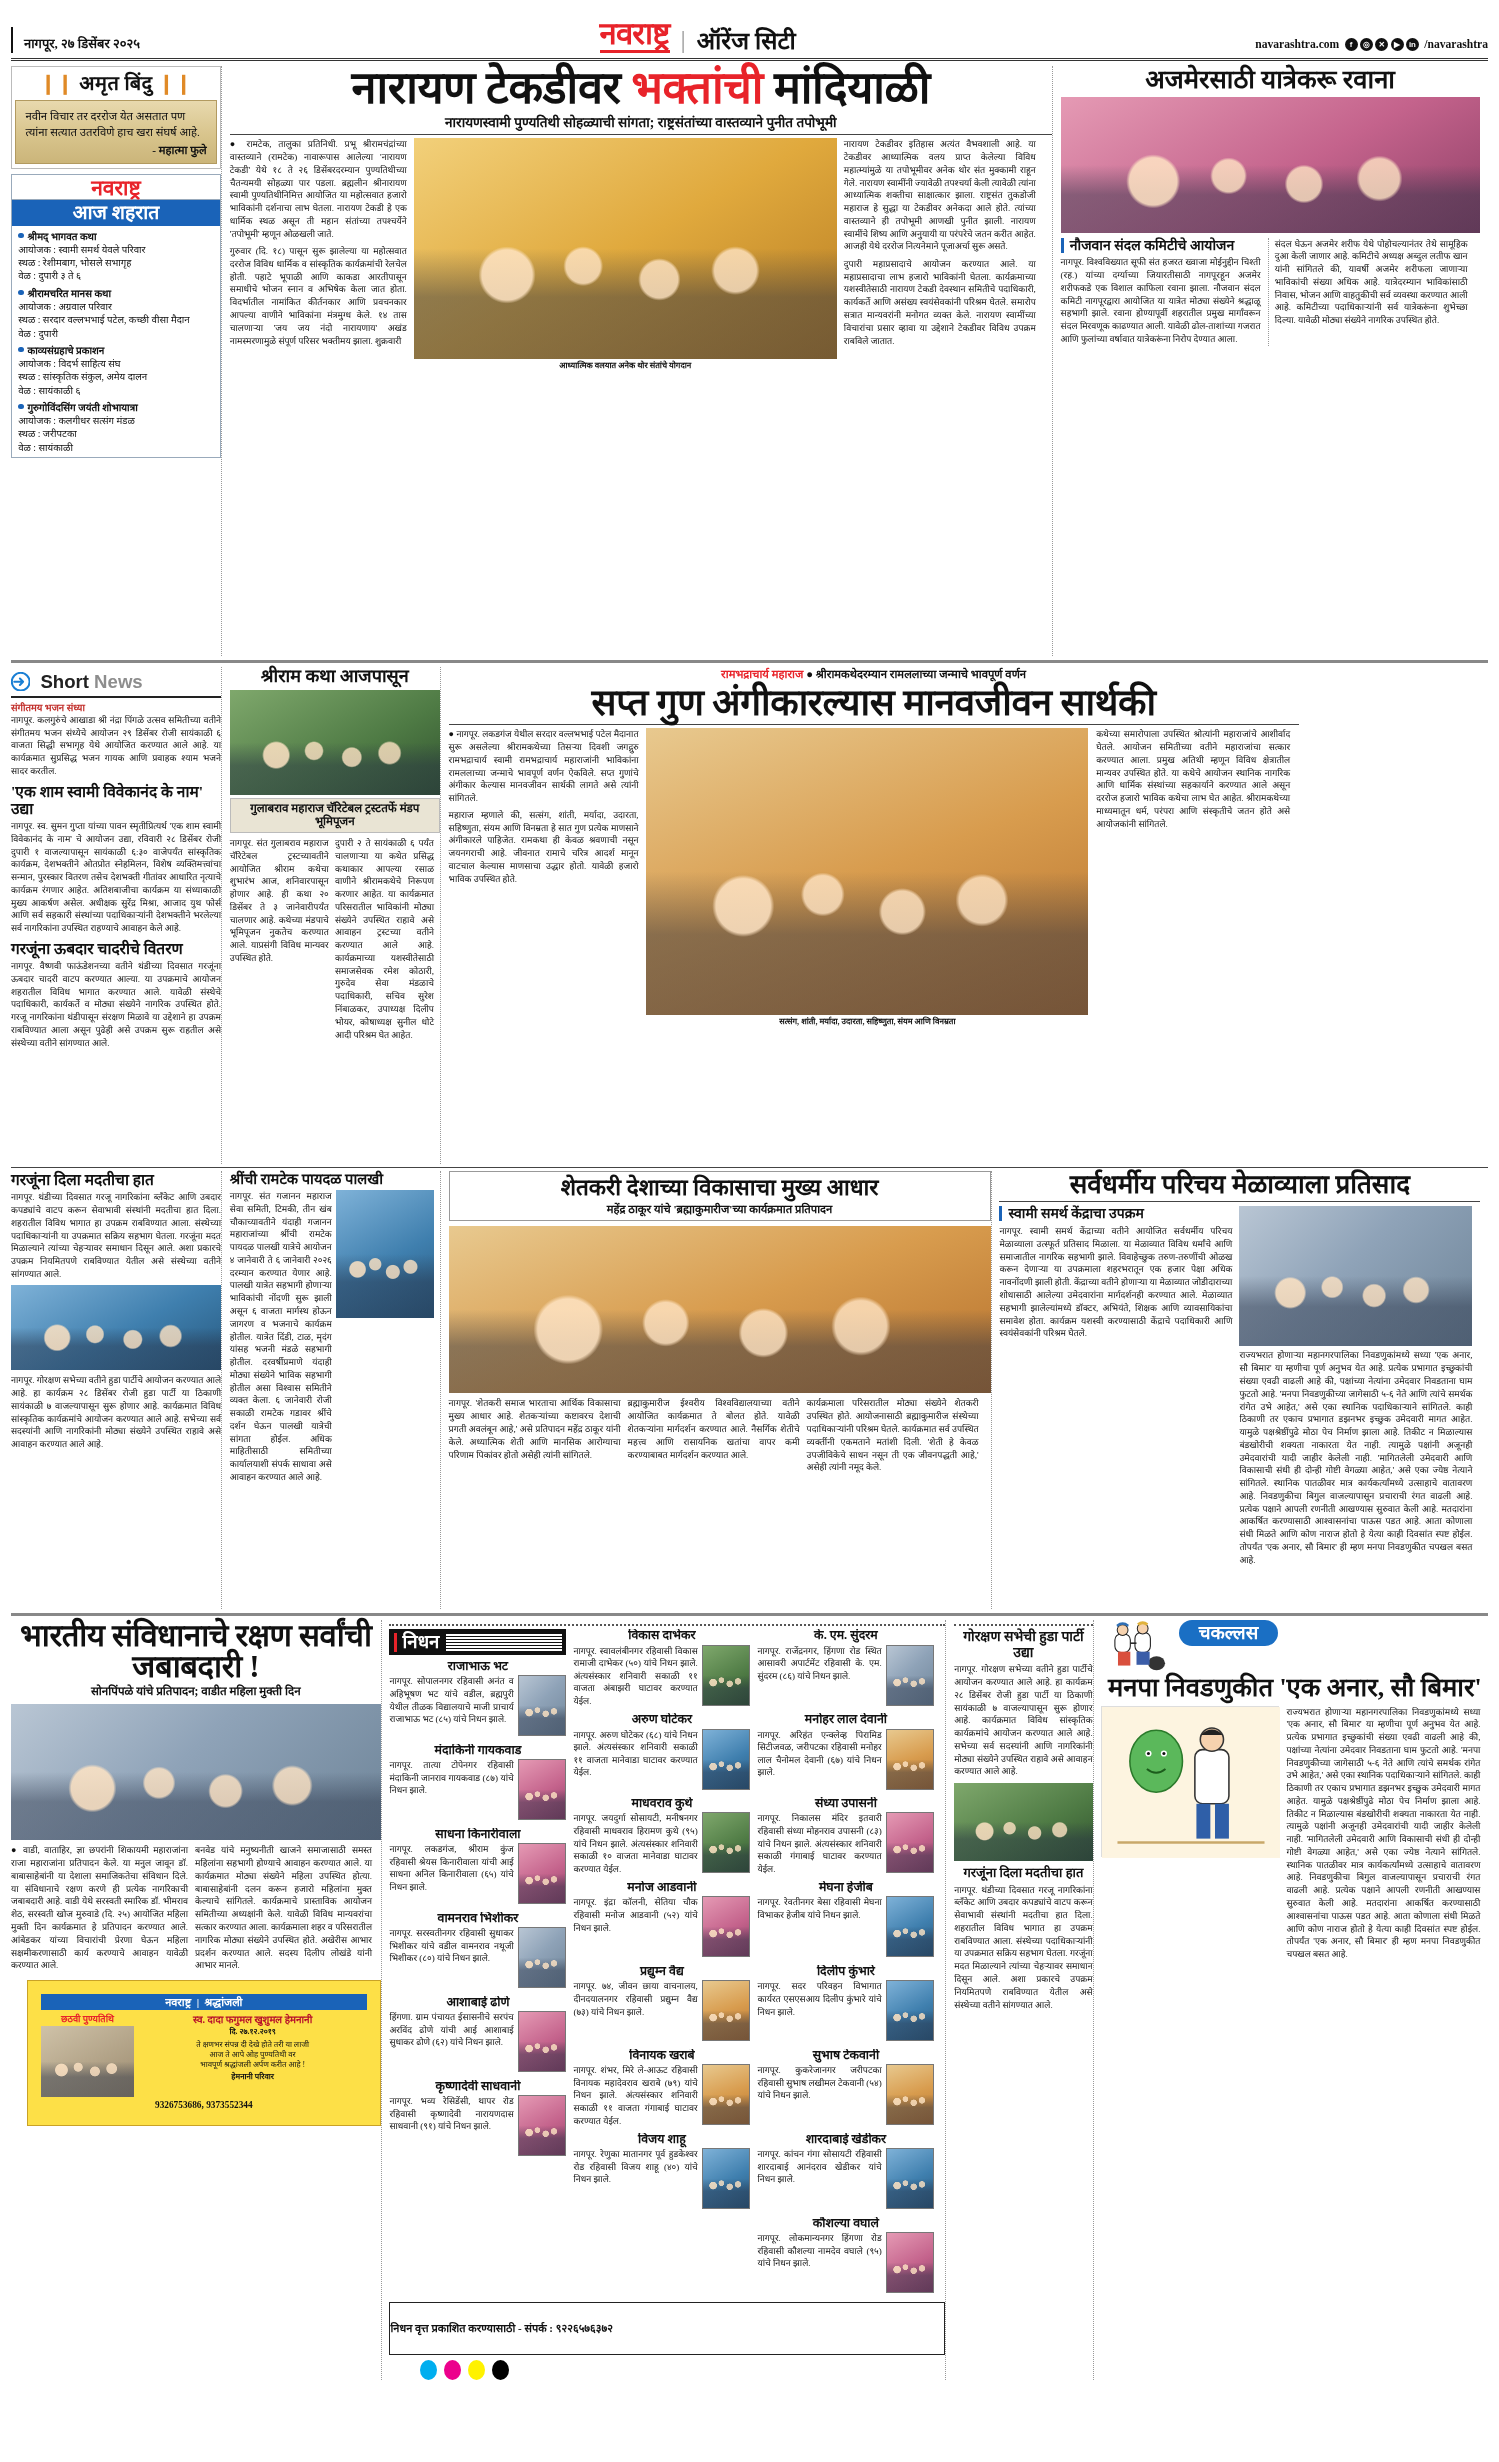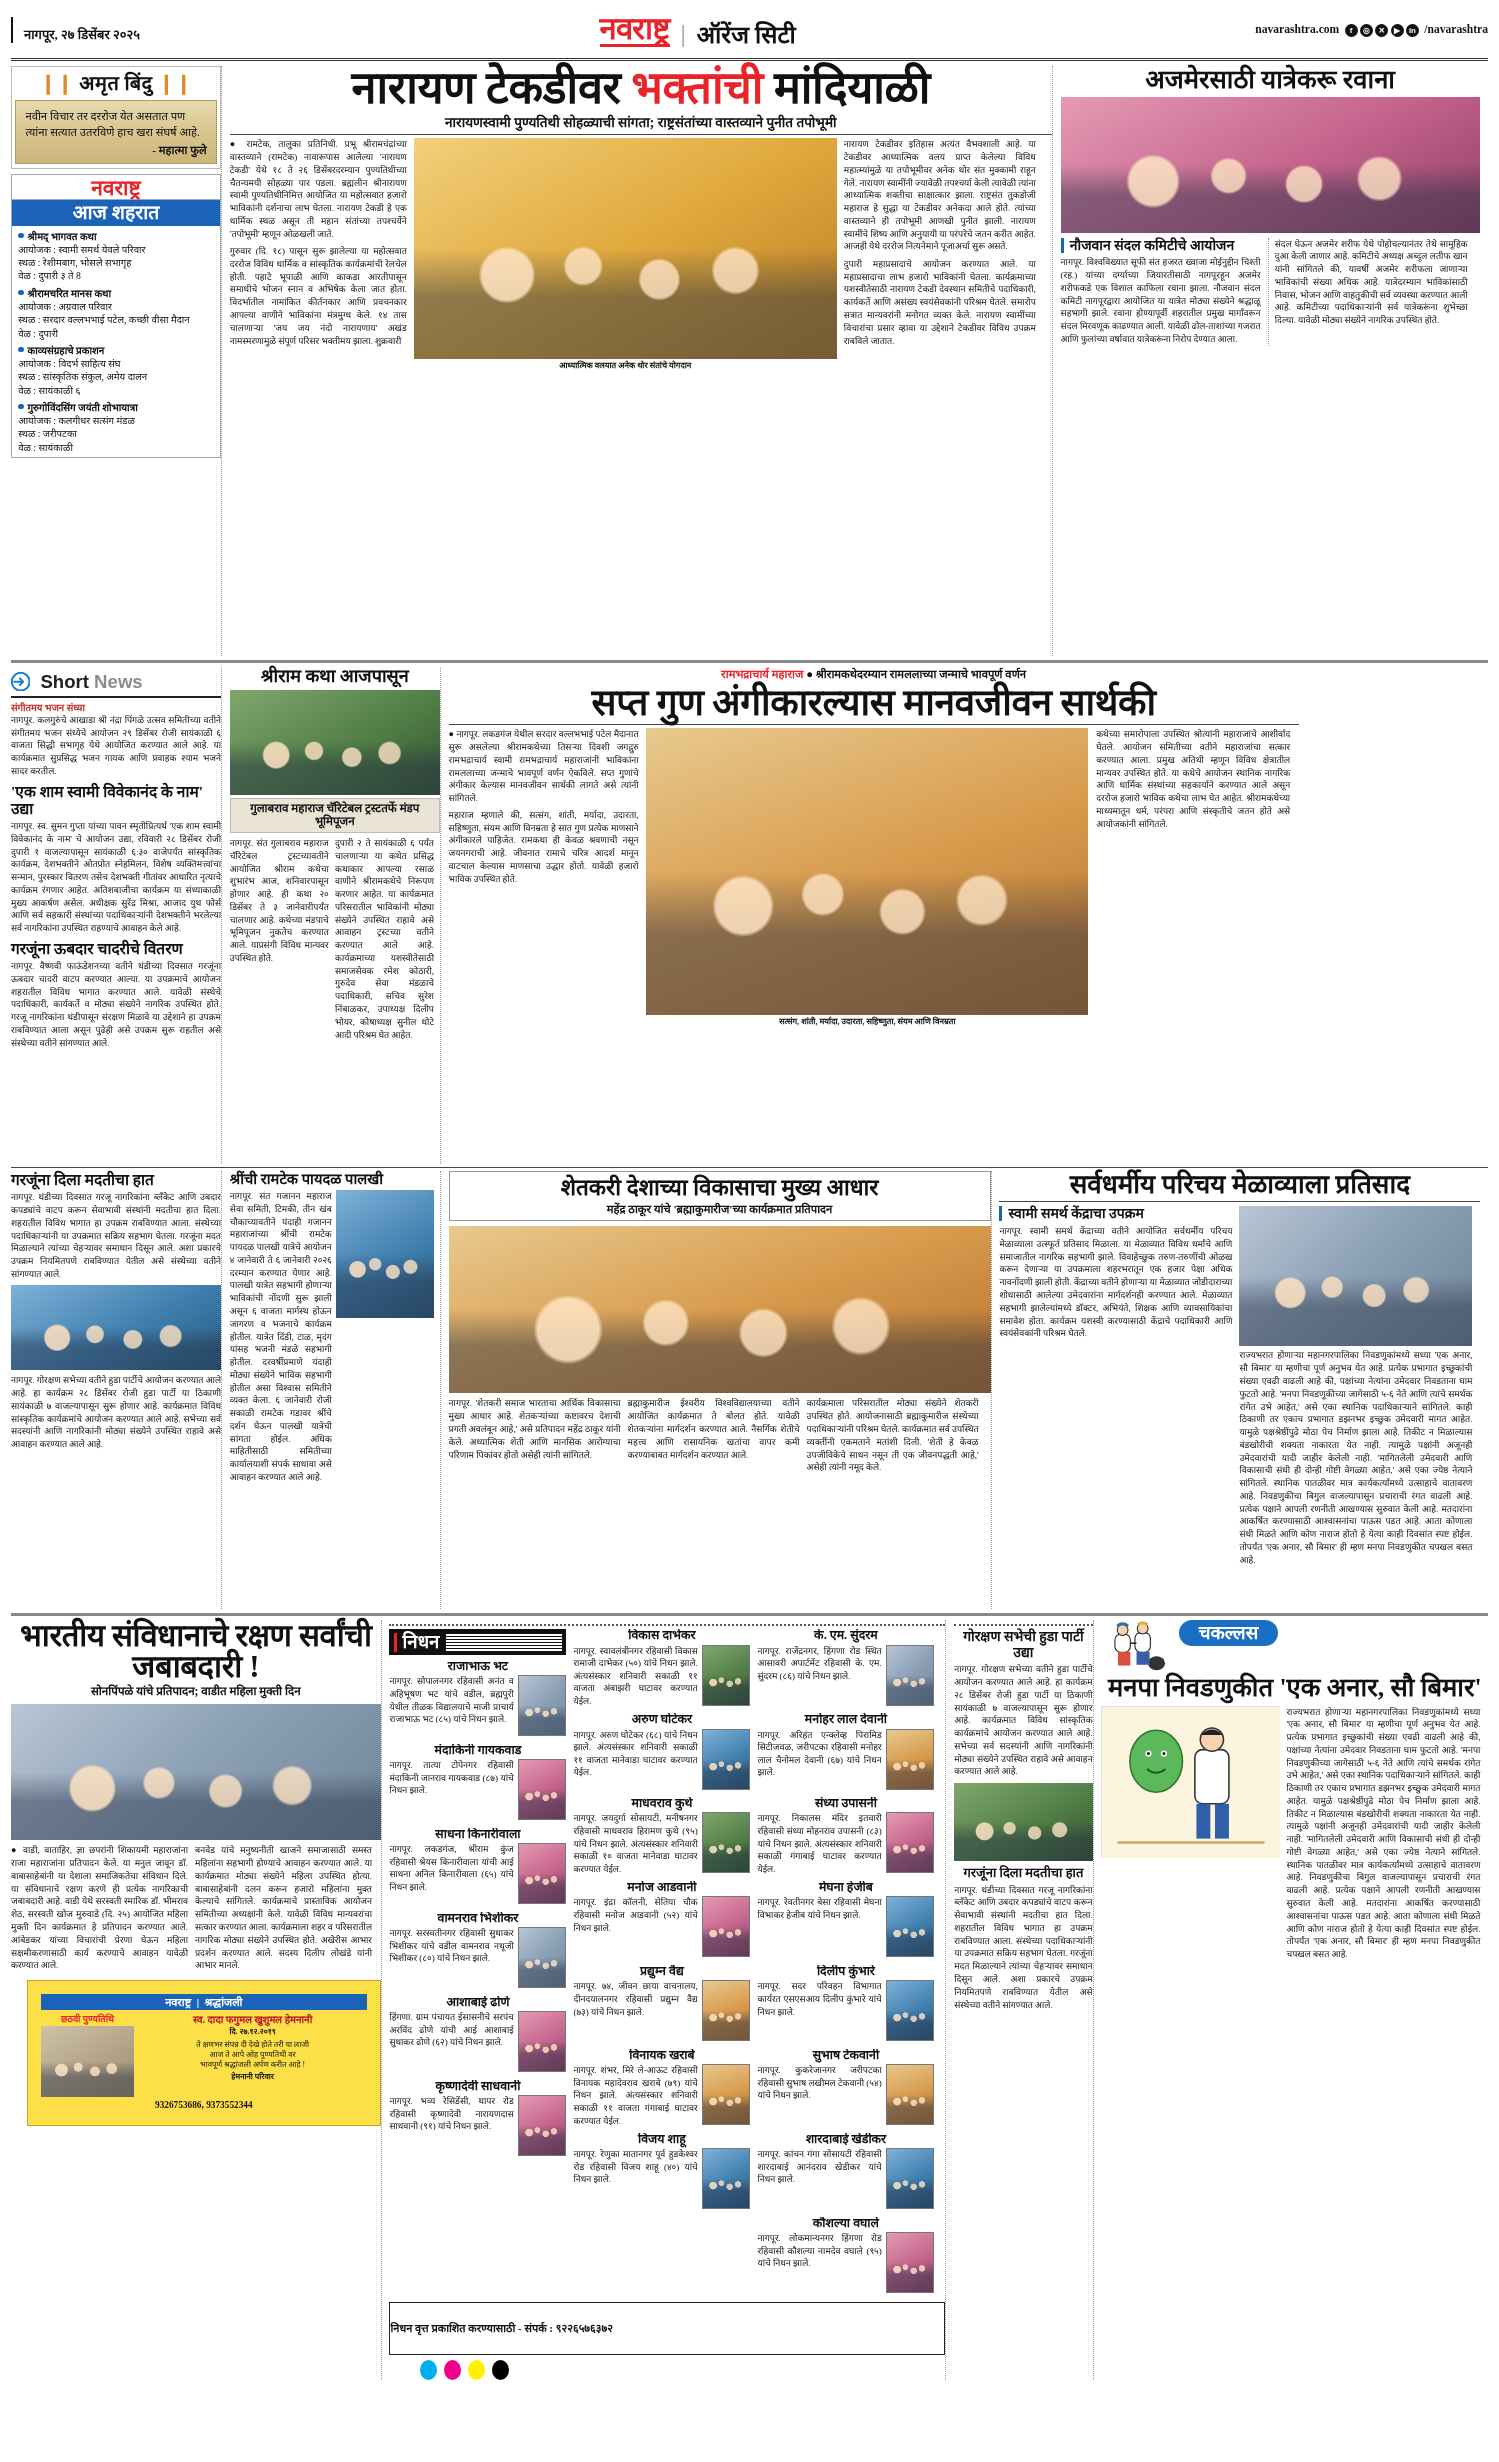--- a/index.html
+++ b/index.html
@@ -6,21 +6,21 @@
   html,body { background:#ffffff; }
   body {
     width:1499px; height:2462px;
     font-family:"Liberation Serif","DejaVu Serif",serif;
     color:#111; position:relative; overflow:hidden;
     font-size:10px; line-height:1.35;
   }
   .page { width:1499px; height:2462px; padding:7.8px 11px; position:relative; }
 
   
-  .masthead { display:flex; align-items:center; height:48px; padding-bottom:3.1px; }
+  .masthead { display:flex; align-items:flex-end; height:48px; padding-bottom:3.1px; }
   .mh-date { font-size:13px; font-weight:700; padding-left:11px; border-left:2.3px solid #111; height:26px; display:flex; align-items:flex-end; }
   .mh-center { flex:1; display:flex; justify-content:center; align-items:flex-end; gap:11px; }
   .mh-logo { font-family:"Liberation Serif",serif; font-weight:700; font-size:31px; color:#e8232a; letter-spacing:-0.8px;
              border-bottom:3.9px solid #e8232a; line-height:0.95; padding-bottom:0.8px; }
   .mh-sep { font-size:26px; color:#999; font-weight:300; line-height:1; }
   .mh-city { font-size:24px; font-weight:700; color:#111; line-height:1; }
   .mh-right { display:flex; align-items:center; gap:5.4px; font-size:11.6px; font-weight:600; }
   .soc { display:flex; gap:2.3px; }
   .soc i { width:13px; height:13px; border-radius:50%; display:inline-block; font-style:normal;
            font-size:7.8px; color:#fff; text-align:center; line-height:13px; font-family:"Liberation Sans",sans-serif; }
@@ -145,21 +145,21 @@
       </div>
 
       <div class="nav-box">
         <div class="nav-red">नवराष्ट्र</div>
         <div class="nav-blue">आज शहरात</div>
         <div class="ev">
           <div style="margin-bottom:3.9px">
             <div class="ev-t"><span class="dot"></span><span>श्रीमद् भागवत कथा</span></div>
             <div>आयोजक : स्वामी समर्थ येवले परिवार</div>
             <div>स्थळ : रेशीमबाग, भोसले सभागृह</div>
-            <div>वेळ : दुपारी ३ ते 8</div>
+            <div>वेळ : दुपारी ३ ते ६</div>
           </div>
           <div style="margin-bottom:3.9px">
             <div class="ev-t"><span class="dot"></span><span>श्रीरामचरित मानस कथा</span></div>
             <div>आयोजक : अग्रवाल परिवार</div>
             <div>स्थळ : सरदार वल्लभभाई पटेल, कच्छी वीसा मैदान</div>
             <div>वेळ : दुपारी</div>
           </div>
           <div style="margin-bottom:3.9px">
             <div class="ev-t"><span class="dot"></span><span>काव्यसंग्रहाचे प्रकाशन</span></div>
             <div>आयोजक : विदर्भ साहित्य संघ</div>

